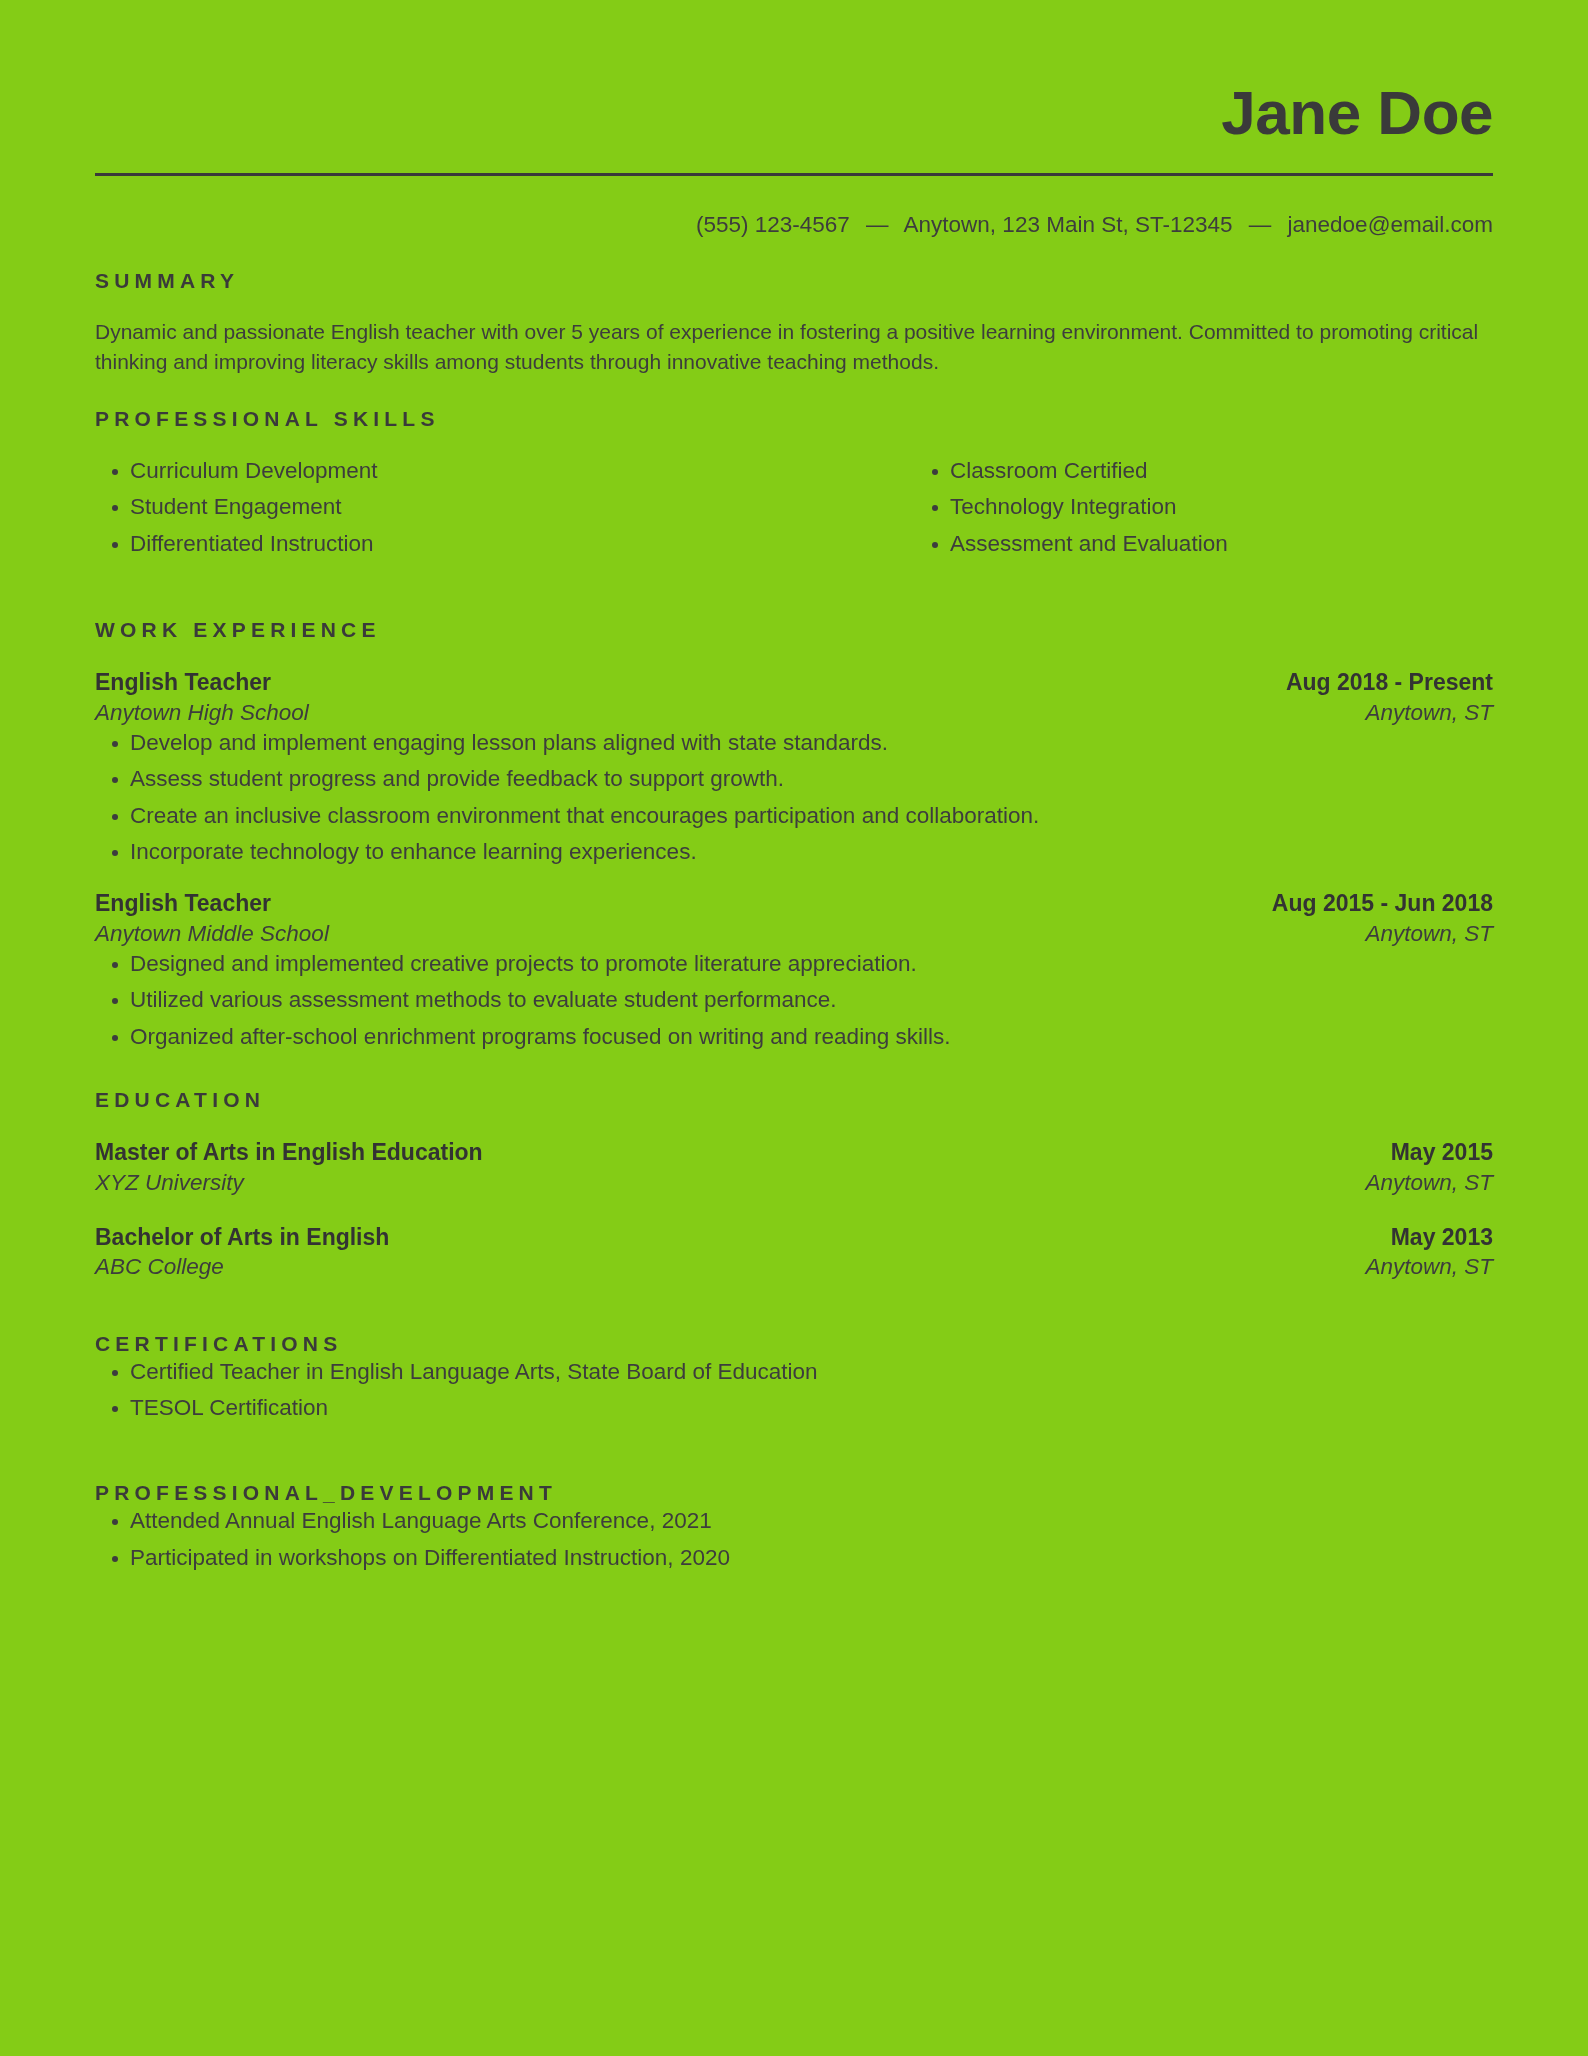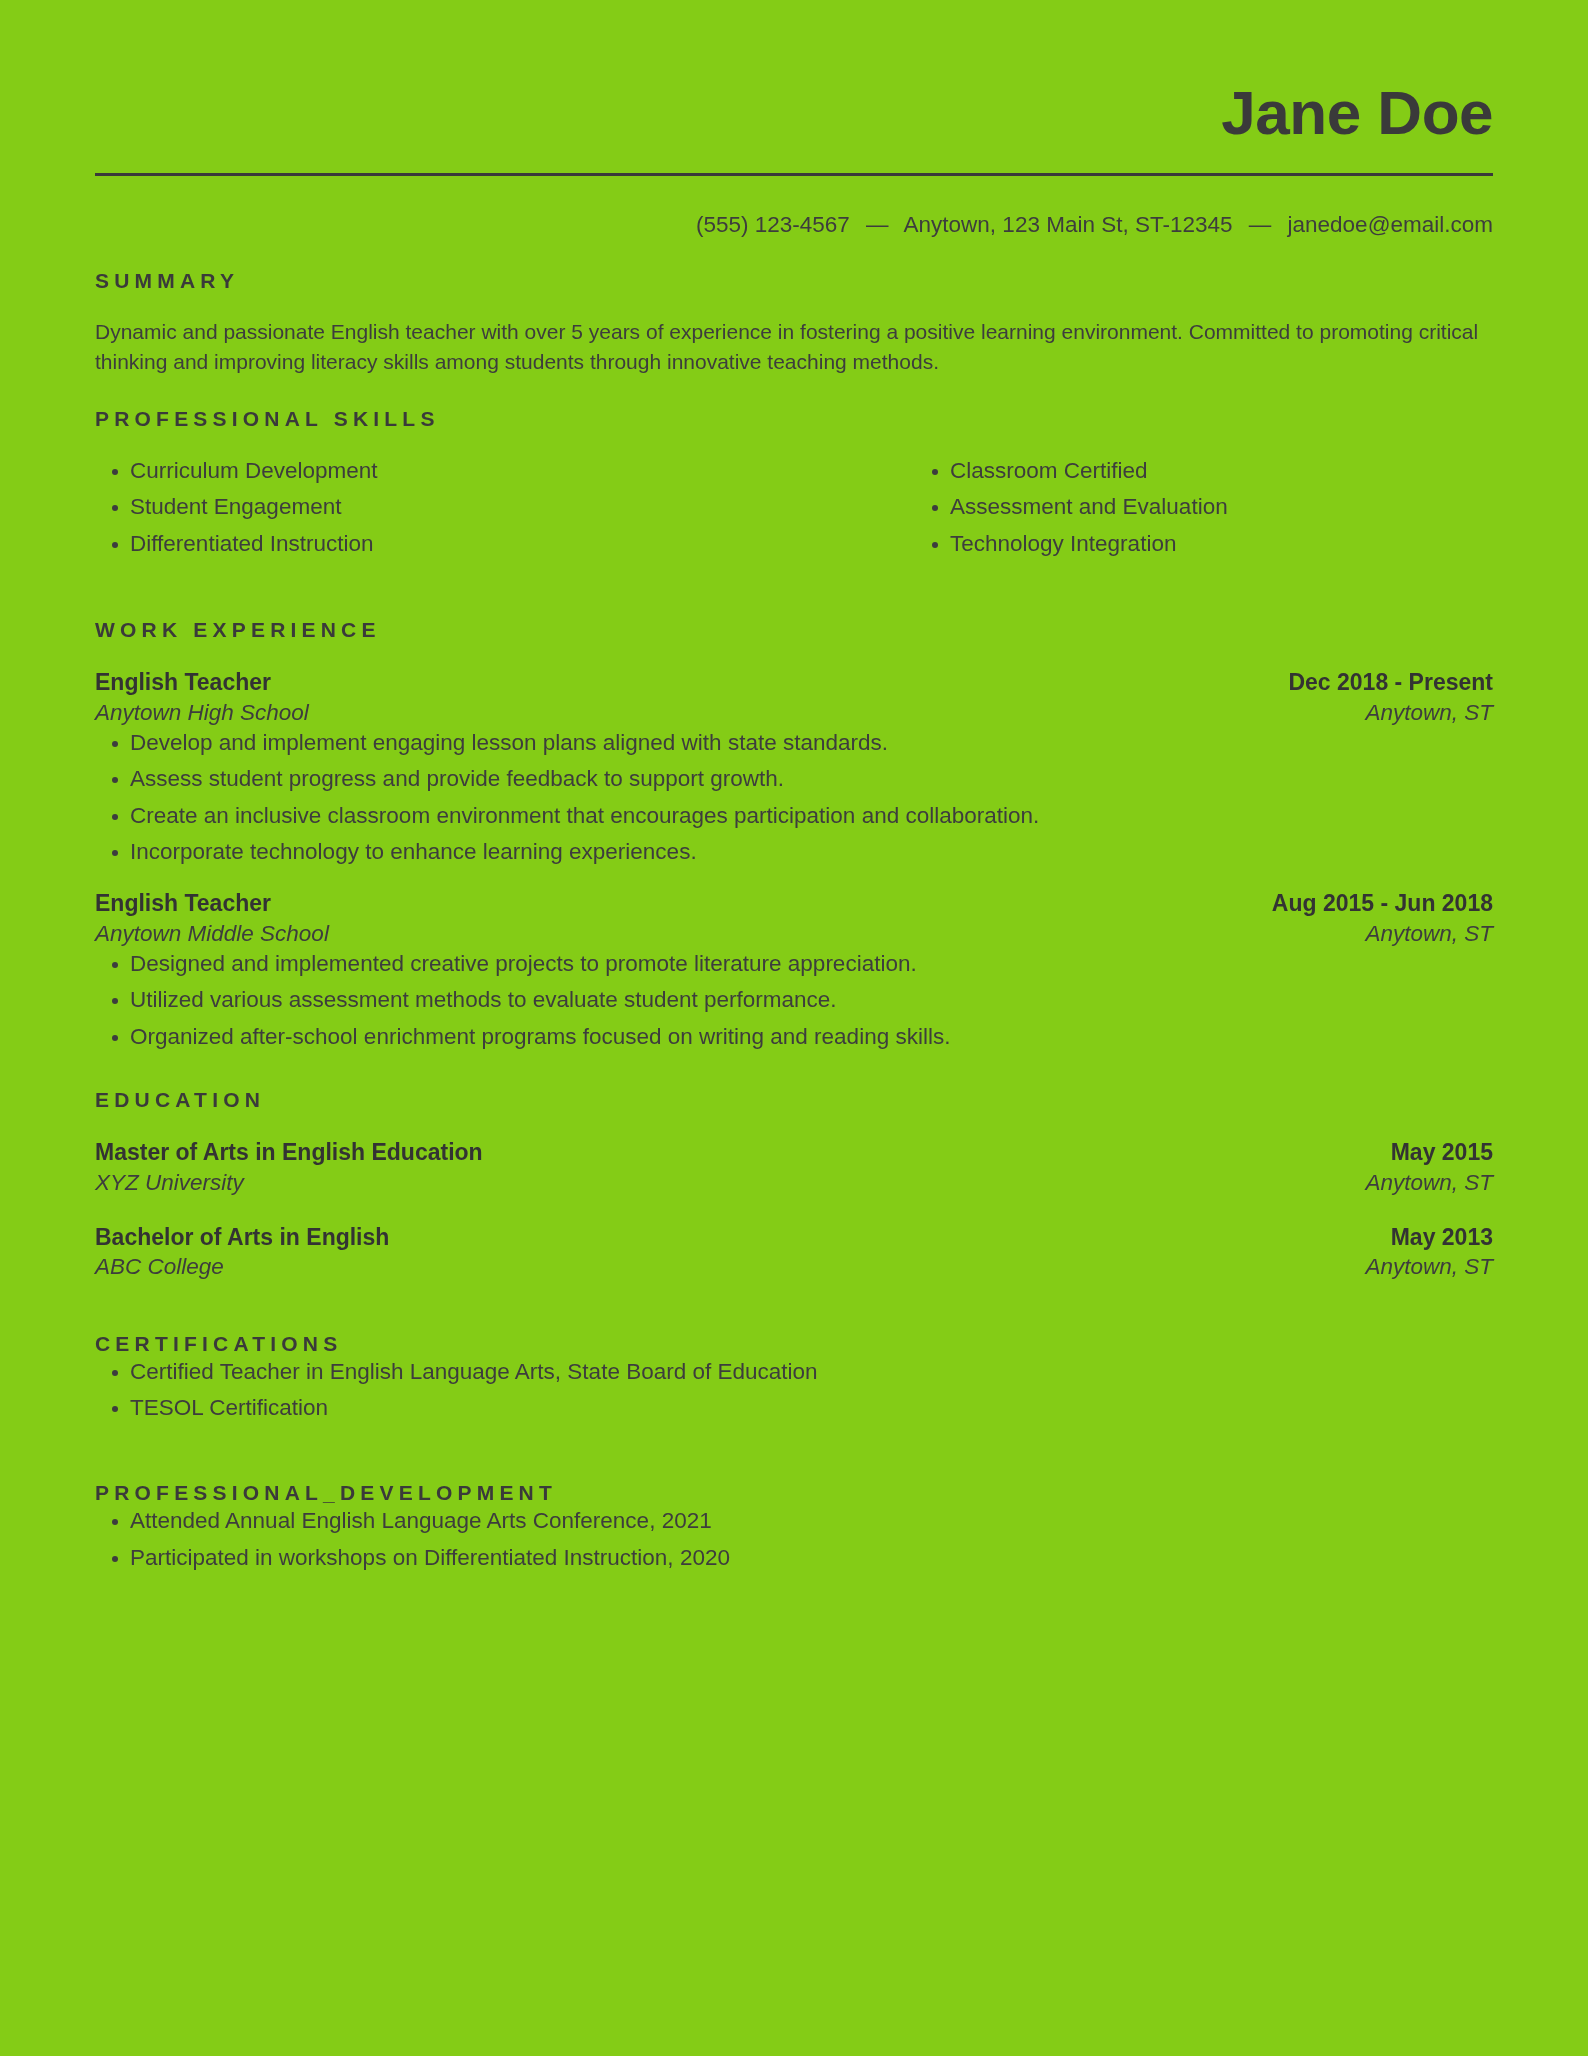--- a/index.html
+++ b/index.html
@@ -188,34 +188,34 @@
       <div class="skills-col left">
         <ul class="bullets">
           <li>Curriculum Development</li>
           <li>Student Engagement</li>
           <li>Differentiated Instruction</li>
         </ul>
       </div>
       <div class="skills-col right">
         <ul class="bullets">
           <li>Classroom Certified</li>
+          <li>Technology Integration</li>
           <li>Assessment and Evaluation</li>
-          <li>Technology Integration</li>
         </ul>
       </div>
     </div>
   </div>
 
   <div class="section work-section">
     <div class="section-title">WORK EXPERIENCE</div>
 
     <div class="entry">
       <div class="entry-row">
         <div class="entry-title">English Teacher</div>
-        <div class="entry-date">Dec 2018 - Present</div>
+        <div class="entry-date">Aug 2018 - Present</div>
       </div>
       <div class="entry-row">
         <div class="entry-org">Anytown High School</div>
         <div class="entry-loc">Anytown, ST</div>
       </div>
       <ul class="bullets entry-bullets">
         <li>Develop and implement engaging lesson plans aligned with state standards.</li>
         <li>Assess student progress and provide feedback to support growth.</li>
         <li>Create an inclusive classroom environment that encourages participation and collaboration.</li>
         <li>Incorporate technology to enhance learning experiences.</li>

